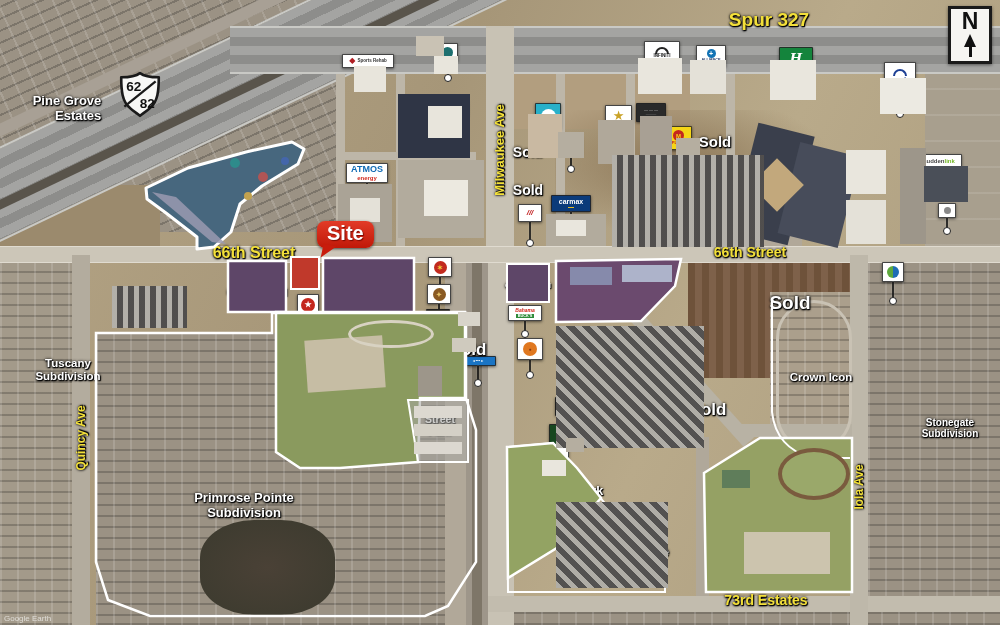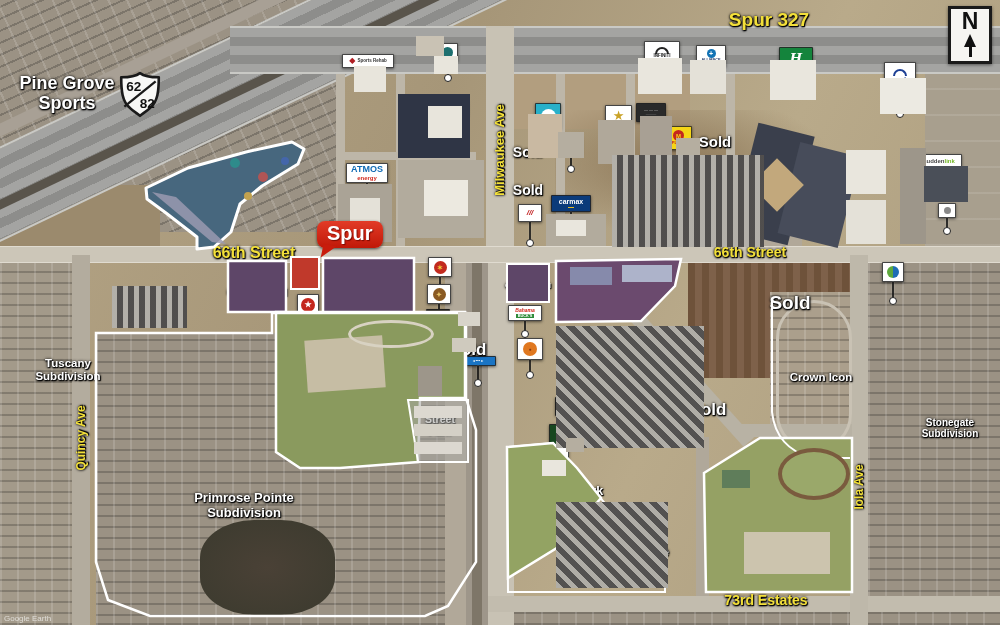--- a/index.html
+++ b/index.html
@@ -463,23 +463,23 @@
       </div>
       <div class="lbl street" style="left: 500px; top: 150px; font-size: 13px; transform: translate(-50%, -50%) rotate(-90deg);">
         <div>Milwaukee Ave</div>
       </div>
       <div class="lbl street" style="left: 82px; top: 438px; font-size: 12px; transform: translate(-50%, -50%) rotate(-90deg);">
         <div>Quincy Ave</div>
       </div>
       <div class="lbl street" style="left: 860px; top: 487px; font-size: 12px; transform: translate(-50%, -50%) rotate(-90deg);">
         <div>Iola Ave</div>
       </div>
-      <div class="lbl" style="left: 67px; top: 93px; font-size: 18px; transform: translate(-50%, -50%);">
+      <div class="lbl" style="left: 67px; top: 109px; font-size: 13px; transform: translate(-50%, -50%); text-align: right;">
         <div>Pine Grove</div>
-        <div>Sports</div>
+        <div>Estates</div>
       </div>
       <div class="lbl" style="left: 257px; top: 287px; font-size: 10.5px; transform: translate(-50%, -50%);">
         <div>Future</div>
         <div>Commercial</div>
       </div>
       <div class="lbl" style="left: 369px; top: 290px; font-size: 11.5px; transform: translate(-50%, -50%);">
         <div>Future</div>
         <div>Commercial</div>
       </div>
       <div class="lbl" style="left: 528px; top: 282px; font-size: 8px; transform: translate(-50%, -50%);">
@@ -550,21 +550,21 @@
       </div>
       <div class="lbl" style="left: 790px; top: 303px; font-size: 19px; transform: translate(-50%, -50%);">
         <div>Sold</div>
       </div>
       <div class="lbl" style="left: 708px; top: 410px; font-size: 17px; transform: translate(-50%, -50%);">
         <div>Sold</div>
       </div>
     </div>
 
   <div id="site-callout">
-    <span>Spur</span>
+    <span>Site</span>
     <div class="tail"></div>
   </div>
 
   <svg id="shield" width="48" height="48" viewBox="0 0 46 46">
     <path d="M23,3 C27,6 32,7 41,7 C41,20 40,30 33,36 C29,40 25,42 23,44 C21,42 17,40 13,36 C6,30 5,20 5,7 C14,7 19,6 23,3 Z" fill="#f8f8f6" stroke="#1a1a1a" stroke-width="2.5" stroke-linejoin="round"></path>
     <line x1="8" y1="35" x2="38" y2="11" stroke="#1a1a1a" stroke-width="2.2"></line>
     <text x="17" y="20" font-size="13" font-weight="bold" text-anchor="middle" fill="#111" font-family="Liberation Sans, sans-serif">62</text>
     <text x="30" y="36" font-size="13" font-weight="bold" text-anchor="middle" fill="#111" font-family="Liberation Sans, sans-serif">82</text>
   </svg>
 

